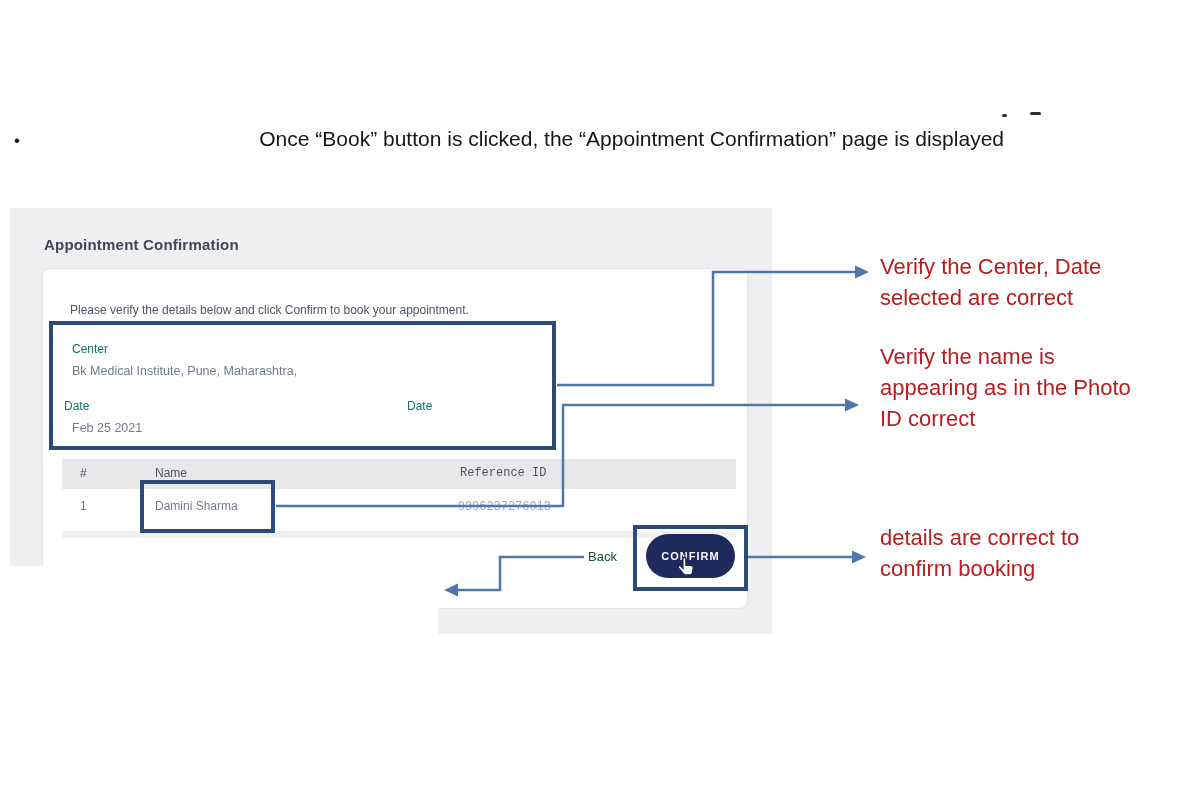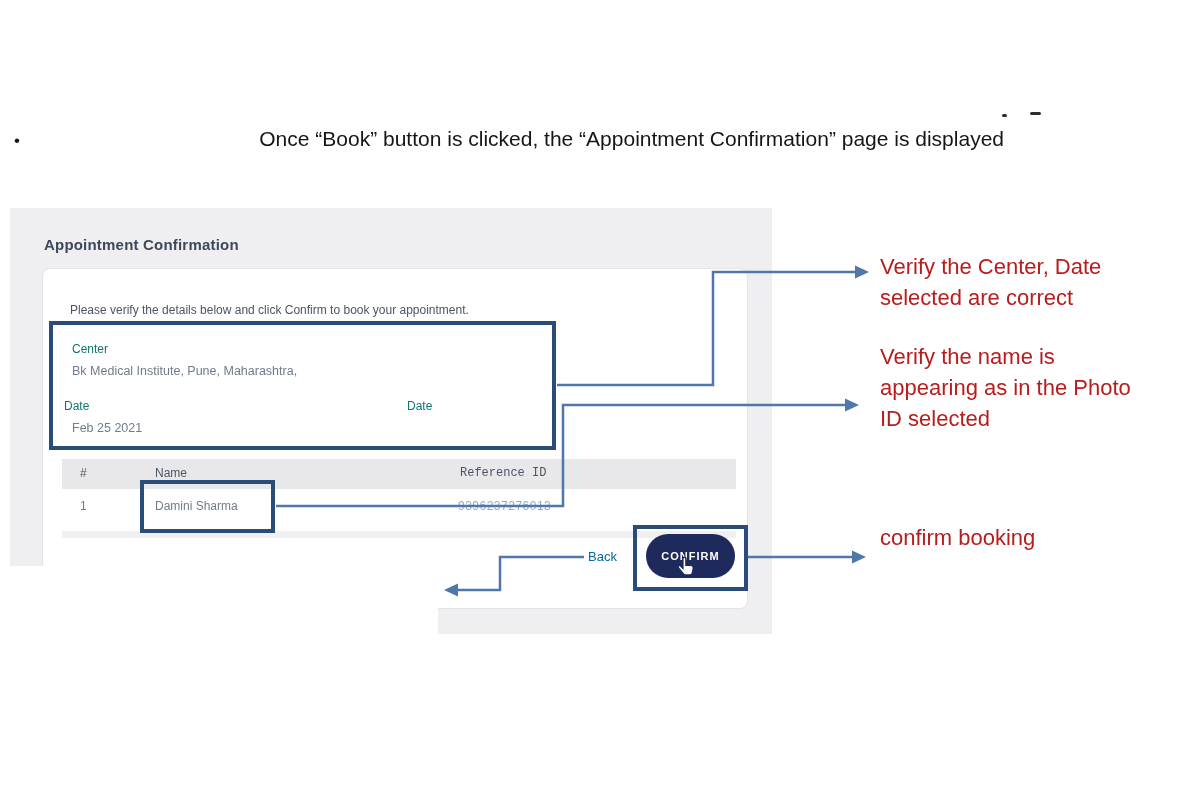--- a/index.html
+++ b/index.html
@@ -17,21 +17,21 @@
         border:1px solid #e4e4e6;border-radius:8px;z-index:2;}
   .instruction{position:absolute;left:70px;top:303px;font-size:12px;color:#4b5565;z-index:3;}
   .fieldlabel{position:absolute;font-size:12px;color:#0f766e;z-index:3;}
   .fieldvalue{position:absolute;font-size:12.5px;color:#707c8c;z-index:3;}
   .hlbox{position:absolute;border:4px solid #2b4b79;background:transparent;z-index:4;}
   .theadband{position:absolute;left:62px;top:459px;width:674px;height:30px;background:#e8e8ea;z-index:3;}
   .thcell{position:absolute;font-size:12px;color:#4b5565;z-index:3;}
   .tdcell{position:absolute;font-size:12px;color:#707c8c;z-index:3;}
   .refid{color:#94aac5;letter-spacing:.5px;}
   .rowline{position:absolute;left:62px;top:531px;width:674px;height:7px;background:#f0f0f2;z-index:3;}
-  .backlink{position:absolute;left:588px;top:549px;font-size:13px;color:#0369a1;z-index:5;cursor:pointer;}
+  .backlink{position:absolute;left:588px;top:549px;font-size:13px;color:#14532d;z-index:5;cursor:pointer;}
   .confirmbtn{position:absolute;left:646px;top:534px;width:89px;height:44px;border-radius:22px;
               background:#1f2a5c;color:#ffffff;font-size:11px;font-weight:bold;letter-spacing:1px;
               display:flex;align-items:center;justify-content:center;z-index:5;cursor:pointer;border:none;text-align:center;}
   .whitebackdrop{position:absolute;left:0;top:566px;width:438px;height:68px;background:#ffffff;z-index:5;}
   
   .annot{position:absolute;color:#b91c1c;font-size:22px;line-height:31px;z-index:7;}
   .annot-bl{position:absolute;color:#111111;font-size:23px;line-height:34px;z-index:7;}
   svg.connectors{position:absolute;left:0;top:0;z-index:6;pointer-events:none;}
   .cursor-icon{position:absolute;left:676px;top:556px;z-index:8;pointer-events:none;}
 </style>
@@ -99,22 +99,23 @@
     <polygon points="444,590 458,583.5 458,596.5" fill="#4f77a9"></polygon>
   </svg>
 
   <div class="annot" style="left:880px;top:251px;width:310px;">
     <div>Verify the Center, Date</div>
     <div>selected are correct</div>
   </div>
   <div class="annot" style="left:880px;top:341px;width:320px;">
     <div>Verify the name is</div>
     <div>appearing as in the Photo</div>
-    <div>ID selected</div>
+    <div>ID correct</div>
   </div>
   <div class="annot" style="left:880px;top:522px;width:310px;">
+    <div>details are correct to</div>
     <div>confirm booking</div>
   </div>
 
   <div class="annot-bl" style="left:10px;top:571px;width:460px;">
   </div>
 
 </div>
 
 </body></html>

